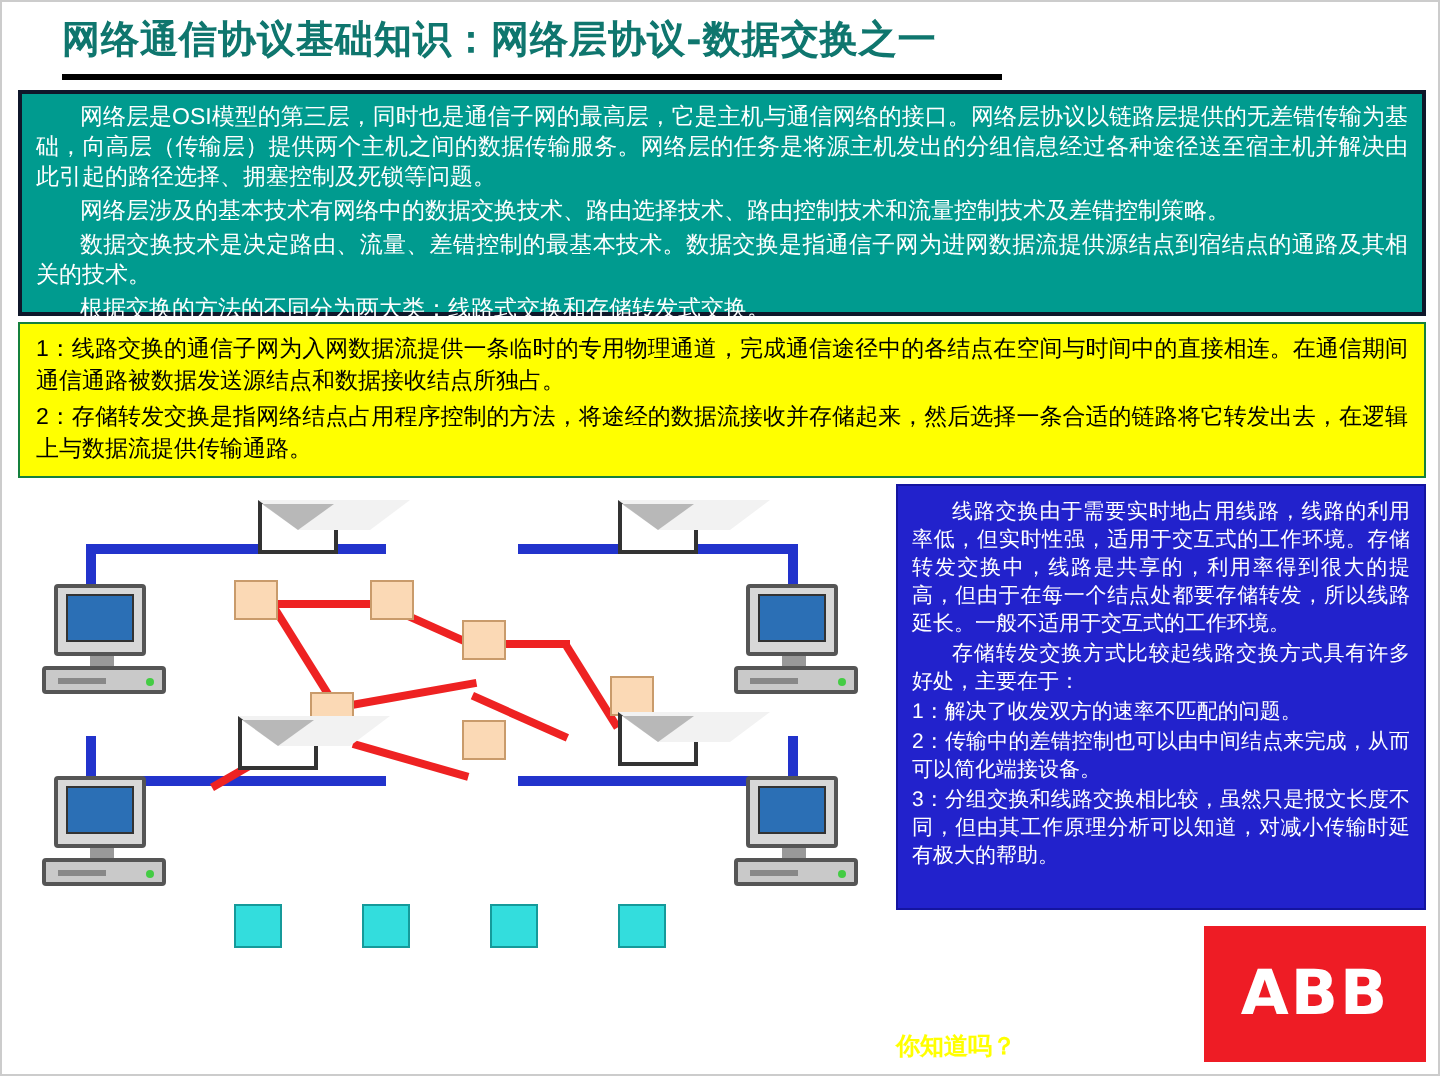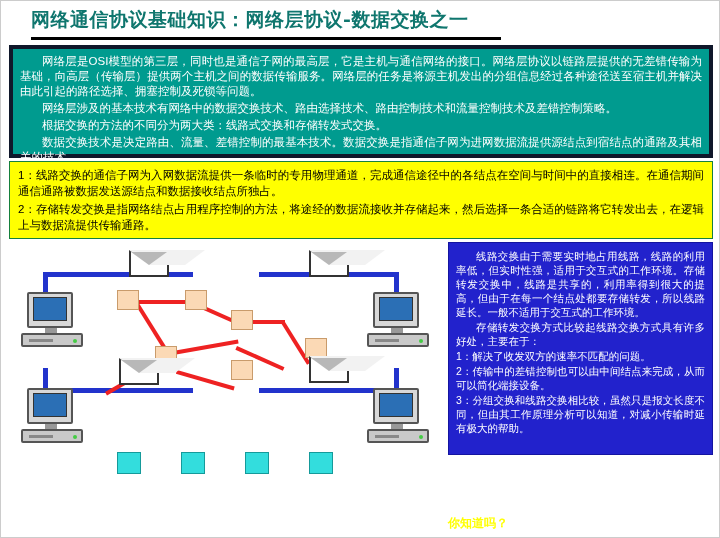--- a/index.html
+++ b/index.html
@@ -29,21 +29,21 @@
     color:#0f766e;
     padding-left:22px;
   }
   .title-rule{
     position:absolute;left:22px;top:30px;width:470px;height:3px;background:#000;
   }
   
   .green-box{
     position:absolute;left:8px;top:44px;width:704px;height:113px;
     background:#009b8f;
-    border:4px solid #0f172a;
+    border:2px solid #0f172a;
     box-sizing:border-box;
     padding:5px 7px 0 7px;
   }
   .green-box p{
     margin:0 0 2px 0;
     color:#ffffff;
     font-size:11.5px;
     line-height:15px;
     text-align:justify;
   }
@@ -161,22 +161,22 @@
 <div class="slide">
 
   <div class="title-bar">
     <div class="title-text">网络通信协议基础知识：网络层协议-数据交换之一</div>
     <div class="title-rule"></div>
   </div>
 
   <div class="green-box">
     <p class="indent">网络层是OSI模型的第三层，同时也是通信子网的最高层，它是主机与通信网络的接口。网络层协议以链路层提供的无差错传输为基础，向高层（传输层）提供两个主机之间的数据传输服务。网络层的任务是将源主机发出的分组信息经过各种途径送至宿主机并解决由此引起的路径选择、拥塞控制及死锁等问题。</p>
     <p class="indent">网络层涉及的基本技术有网络中的数据交换技术、路由选择技术、路由控制技术和流量控制技术及差错控制策略。</p>
+    <p class="indent">数据交换技术是决定路由、流量、差错控制的最基本技术。数据交换是指通信子网为进网数据流提供源结点到宿结点的通路及其相关的技术。</p>
     <p class="indent">根据交换的方法的不同分为两大类：线路式交换和存储转发式交换。</p>
-    <p class="indent">数据交换技术是决定路由、流量、差错控制的最基本技术。数据交换是指通信子网为进网数据流提供源结点到宿结点的通路及其相关的技术。</p>
   </div>
 
   <div class="yellow-box">
     <p>1：线路交换的通信子网为入网数据流提供一条临时的专用物理通道，完成通信途径中的各结点在空间与时间中的直接相连。在通信期间通信通路被数据发送源结点和数据接收结点所独占。</p>
     <p>2：存储转发交换是指网络结点占用程序控制的方法，将途经的数据流接收并存储起来，然后选择一条合适的链路将它转发出去，在逻辑上与数据流提供传输通路。</p>
   </div>
 
   <div class="diagram">
 
     <div class="bus" style="left:34px;top:30px;width:150px;"></div>
@@ -273,14 +273,17 @@
     <p class="ind">存储转发交换方式比较起线路交换方式具有许多好处，主要在于：</p>
     <p>1：解决了收发双方的速率不匹配的问题。</p>
     <p>2：传输中的差错控制也可以由中间结点来完成，从而可以简化端接设备。</p>
     <p>3：分组交换和线路交换相比较，虽然只是报文长度不同，但由其工作原理分析可以知道，对减小传输时延有极大的帮助。</p>
   </div>
 
   <div class="question">
     <p class="q1">你知道吗？</p>
   </div>
 
+  <div class="abb">
+    <span>ABB</span>
+  </div>
 
 </div>
 
 </body></html>

